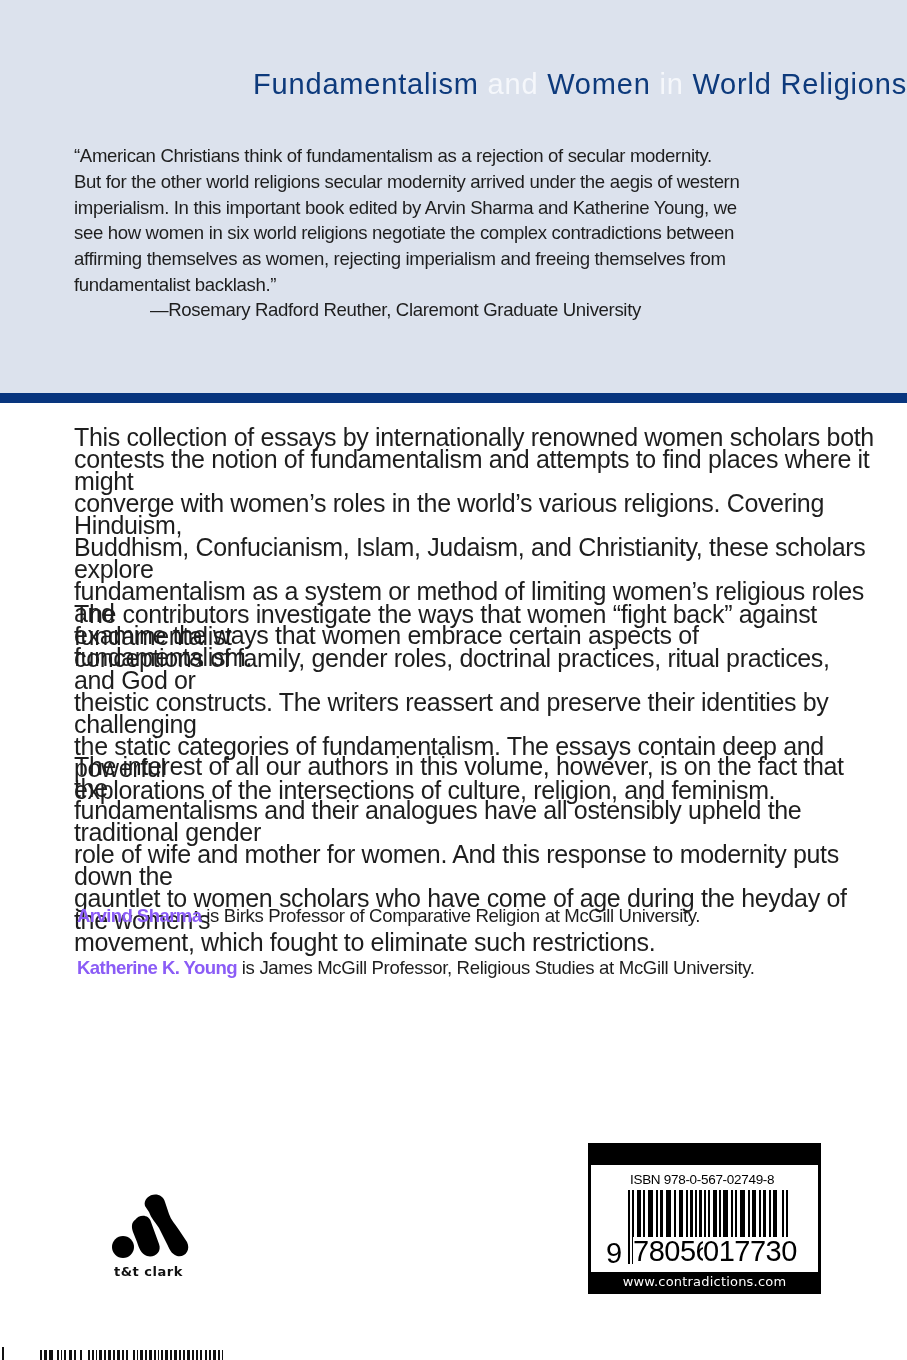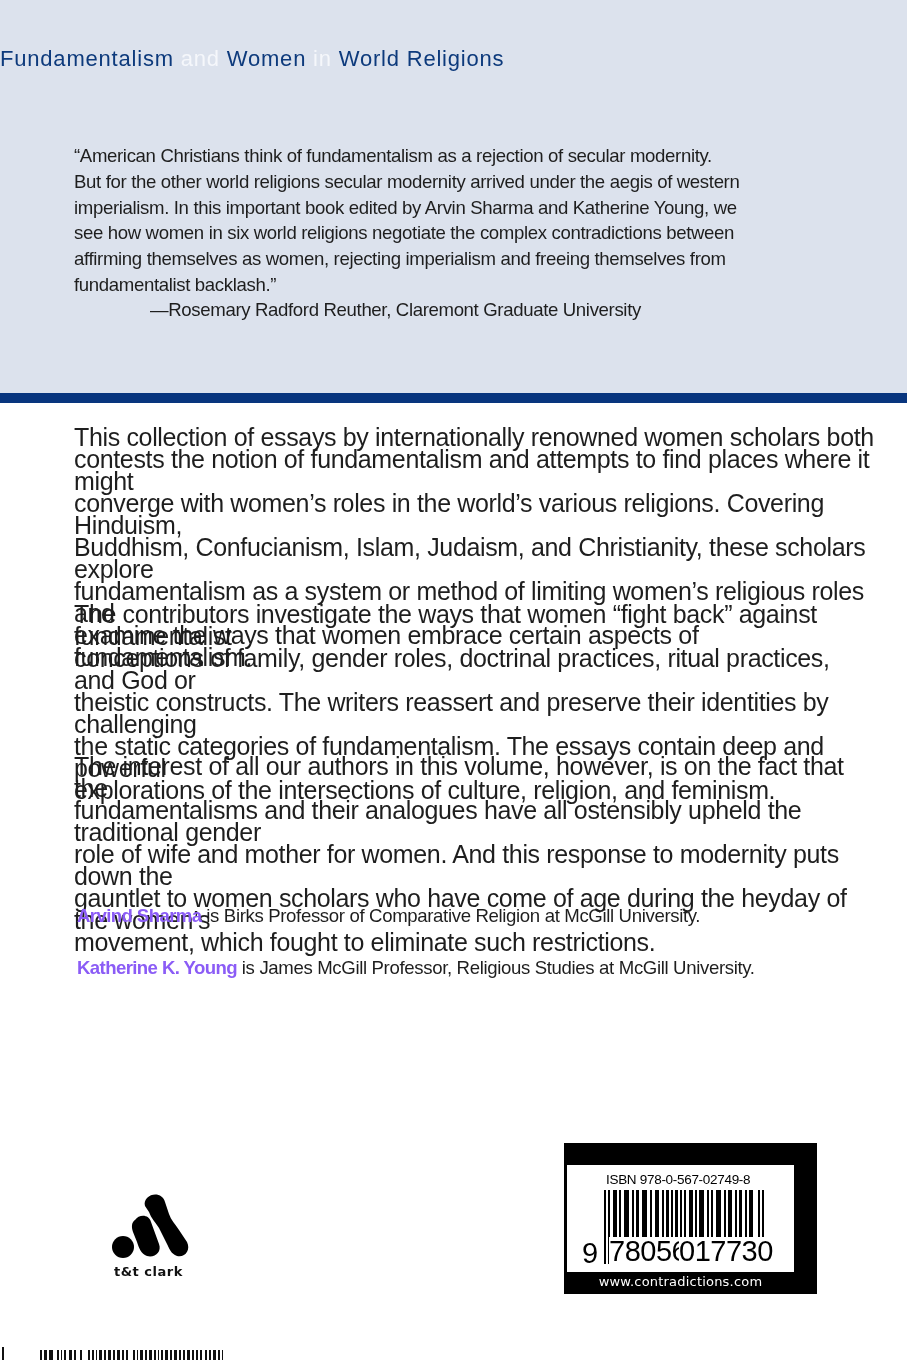--- a/index.html
+++ b/index.html
@@ -21,24 +21,24 @@
     }
     .rule {
       position: absolute;
       left: 0; top: 393px;
       width: 907px;
       height: 10px;
       background: #08357e;
     }
     .title {
       position: absolute;
-      left: 0; top: 46px;
-      width: 907px;
-      text-align: left;
-      font-size: 22px;
+      left: 0; top: 68px;
+      width: 907px;
+      text-align: right;
+      font-size: 29px;
       letter-spacing: 0.8px;
       color: #0d3a7c;
       white-space: nowrap;
     }
     .title .light { color: #f5f7fb; }
     .quote {
       position: absolute;
       left: 74px; top: 143px;
       width: 780px;
       font-size: 18.6px;
@@ -83,24 +83,23 @@
       position: absolute;
       left: 114px; top: 1264px;
       font-family: "DejaVu Sans", sans-serif;
       font-weight: bold;
       font-size: 13px;
       letter-spacing: 0.5px;
       color: #111;
     }
     .isbn-box {
       position: absolute;
-      left: 564px; top: 1143px;
+      left: 588px; top: 1143px;
       width: 233px; height: 151px;
       background: #000;
-      padding-left: 20px;
     }
     .isbn-inner {
       position: absolute;
       left: 3px; top: 22px;
       width: 227px; height: 107px;
       background: #fff;
     }
     .isbn-label {
       position: absolute;
       left: 39px; top: 7px;

